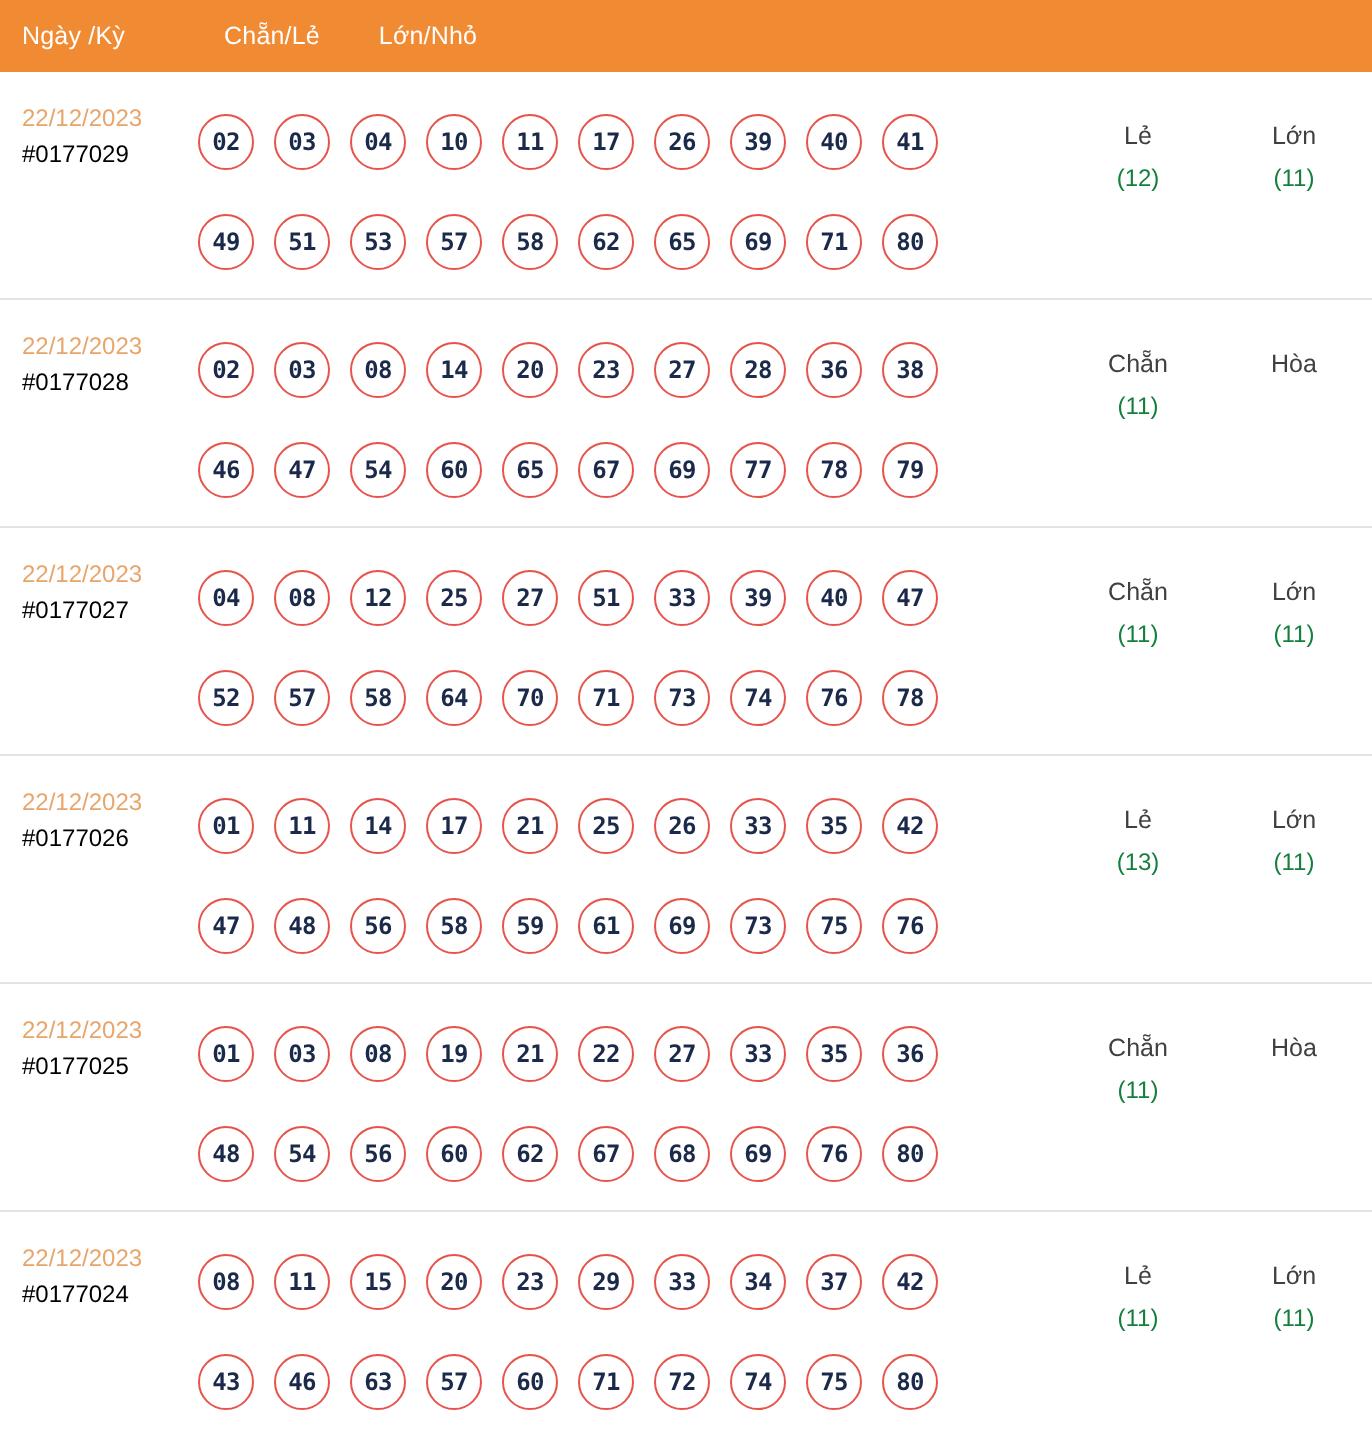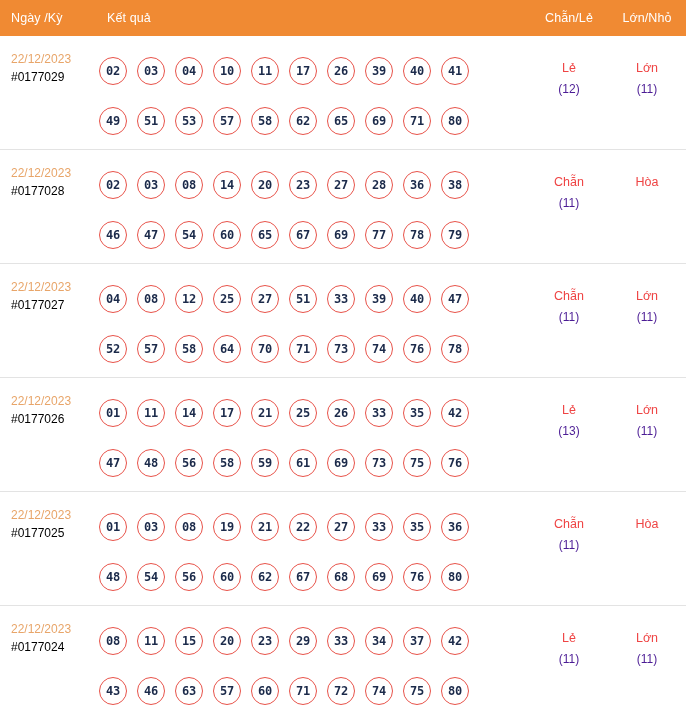--- a/index.html
+++ b/index.html
@@ -80,31 +80,30 @@
     flex: 0 0 auto;
     letter-spacing: -0.3px;
   }
   .cell-oe, .cell-bs {
     width: 78px;
     text-align: center;
     padding-top: 12px;
     font-size: 12.5px;
     line-height: 21px;
   }
-  .cell-oe .lbl, .cell-bs .lbl { color: #ef4444; display: block; }
-  .cell-oe .cnt, .cell-bs .cnt { color: #4c1d95; display: block; font-size: 12px; }
+  .cell-oe .lbl, .cell-bs .lbl { color: #404040; display: block; }
+  .cell-oe .cnt, .cell-bs .cnt { color: #15803d; display: block; font-size: 12px; }
 </style>
 </head>
 <body>
 
 <div class="table-wrap">
 
   <div class="thead">
     <div class="th-date">Ngày /Kỳ</div>
-    <div class="th-result">Kết quả</div>
     <div class="th-oe">Chẵn/Lẻ</div>
     <div class="th-bs">Lớn/Nhỏ</div>
   </div>
 
   <div class="tbody" id="tbody">
       <div class="row">
         <div class="cell-date">
           <div>22/12/2023</div>
           <div class="period">#0177029</div>
         </div>

